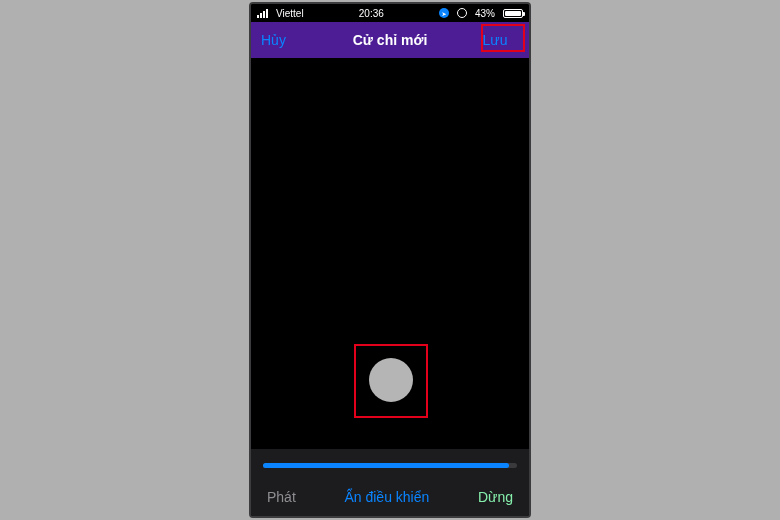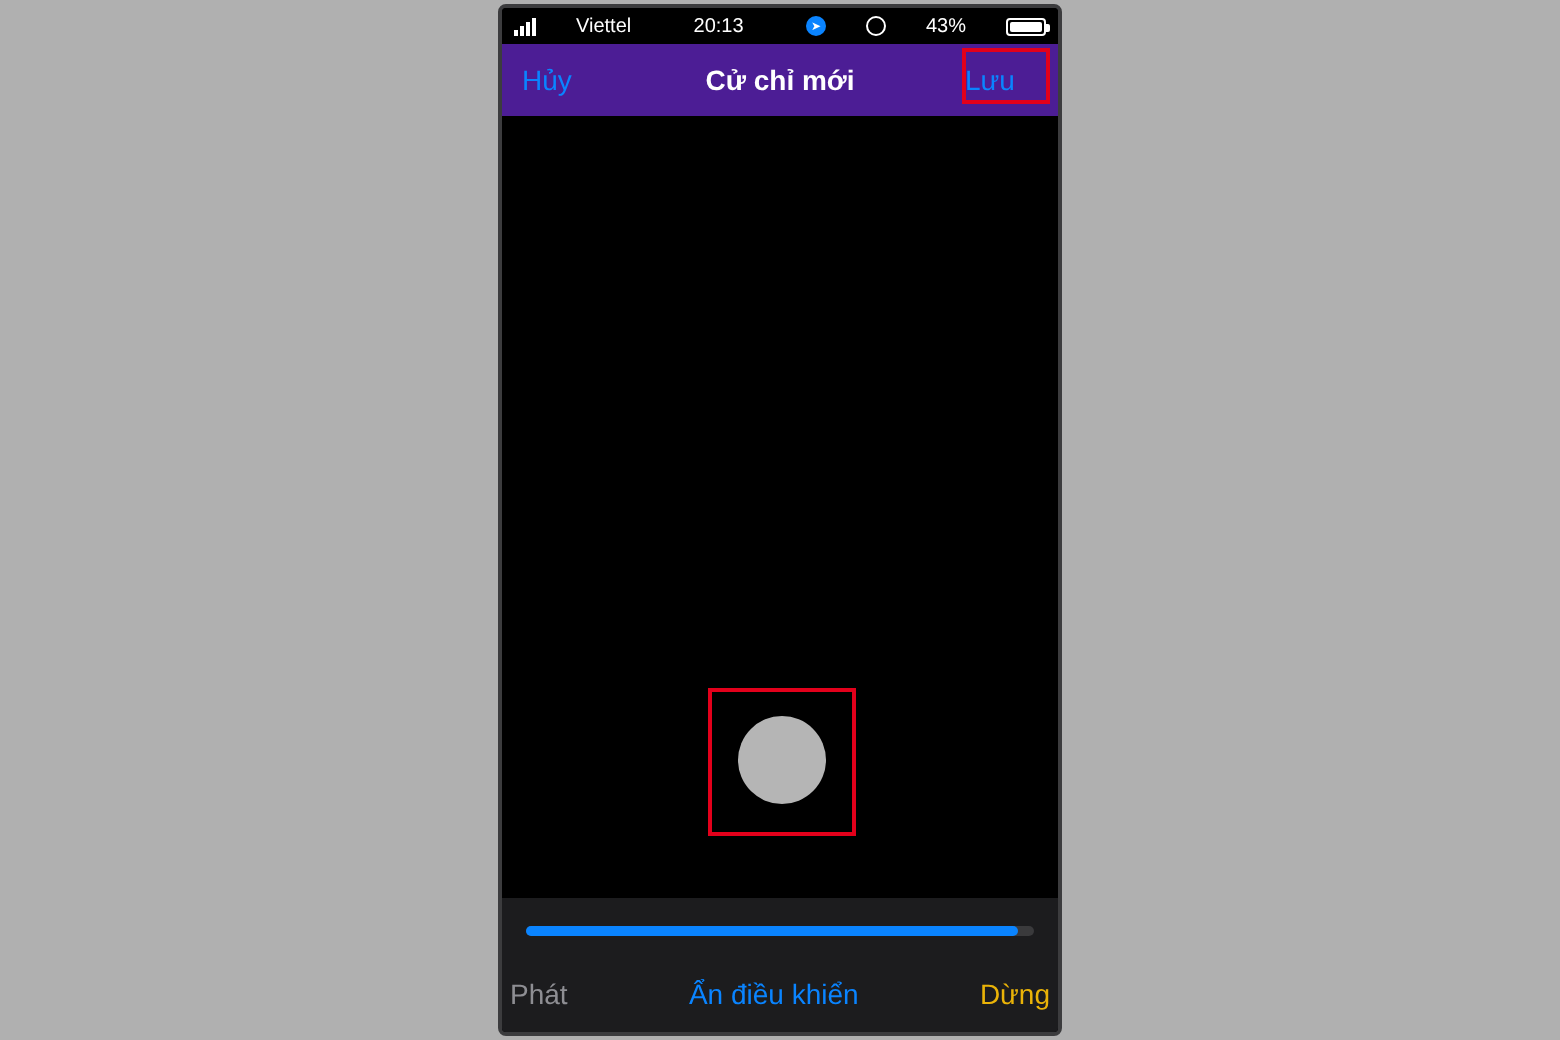--- a/index.html
+++ b/index.html
@@ -27,21 +27,21 @@
       height: 18px;
       background: #000;
       color: #fff;
       display: flex;
       align-items: center;
       justify-content: space-between;
       padding: 0 6px;
       font-size: 10px;
       font-weight: 500;
     }
-    .status-left, .status-right { display: flex; align-items: center; gap: 20px; text-align: right; }
+    .status-left, .status-right { display: flex; align-items: center; gap: 8px; text-align: right; }
     .signal-bars { display: inline-flex; align-items: flex-end; gap: 1px; }
     .signal-bars span { width: 2px; background: #fff; display: inline-block; }
     .signal-bars span:nth-child(1){height:3px}
     .signal-bars span:nth-child(2){height:5px}
     .signal-bars span:nth-child(3){height:7px}
     .signal-bars span:nth-child(4){height:9px}
     .loc-dot { width:10px; height:10px; border-radius:50%; background:#0a84ff; display:inline-flex; align-items:center; justify-content:center; font-size:6px; }
     .circ-icon { width:10px; height:10px; border:1px solid #fff; border-radius:50%; display:inline-block; }
     .battery { width:20px; height:9px; border:1px solid #fff; border-radius:2px; position:relative; }
     .battery::after{ content:""; position:absolute; right:-3px; top:2px; width:2px; height:4px; background:#fff; border-radius:0 1px 1px 0; }
@@ -79,41 +79,41 @@
     .progress-track {
       height:5px; background:#3a3a3c; border-radius:3px; position:relative;
     }
     .progress-fill {
       position:absolute; left:0; top:0; bottom:0; width:97%;
       background:#0a84ff; border-radius:3px;
     }
     .toolbar {
       height:38px; background:#1c1c1e;
       display:flex; align-items:center; justify-content:space-between;
-      padding:0 4px; font-size:14px; color:#8e8e93;
+      padding:0 16px; font-size:14px; color:#8e8e93;
     }
     .toolbar-center { color:#0a84ff;text-align:center; }
-    .toolbar-right { color:#eab308; }
+    .toolbar-right { color:#86efac; }
   </style>
 </head>
 <body>
 
 <div class="phone">
 
   <div class="status-bar">
     <div class="status-left">
       <span class="signal-bars">
         <span></span>
           <span></span>
           <span></span>
           <span></span>
       </span>
       <span>Viettel</span>
     </div>
-    <div>20:13</div>
+    <div>20:36</div>
     <div class="status-right">
       <span class="loc-dot">➤</span>
       <span class="circ-icon"></span>
       <span>43%</span>
       <span class="battery">
           <span class="battery-fill"></span>
         </span>
     </div>
   </div>
 

